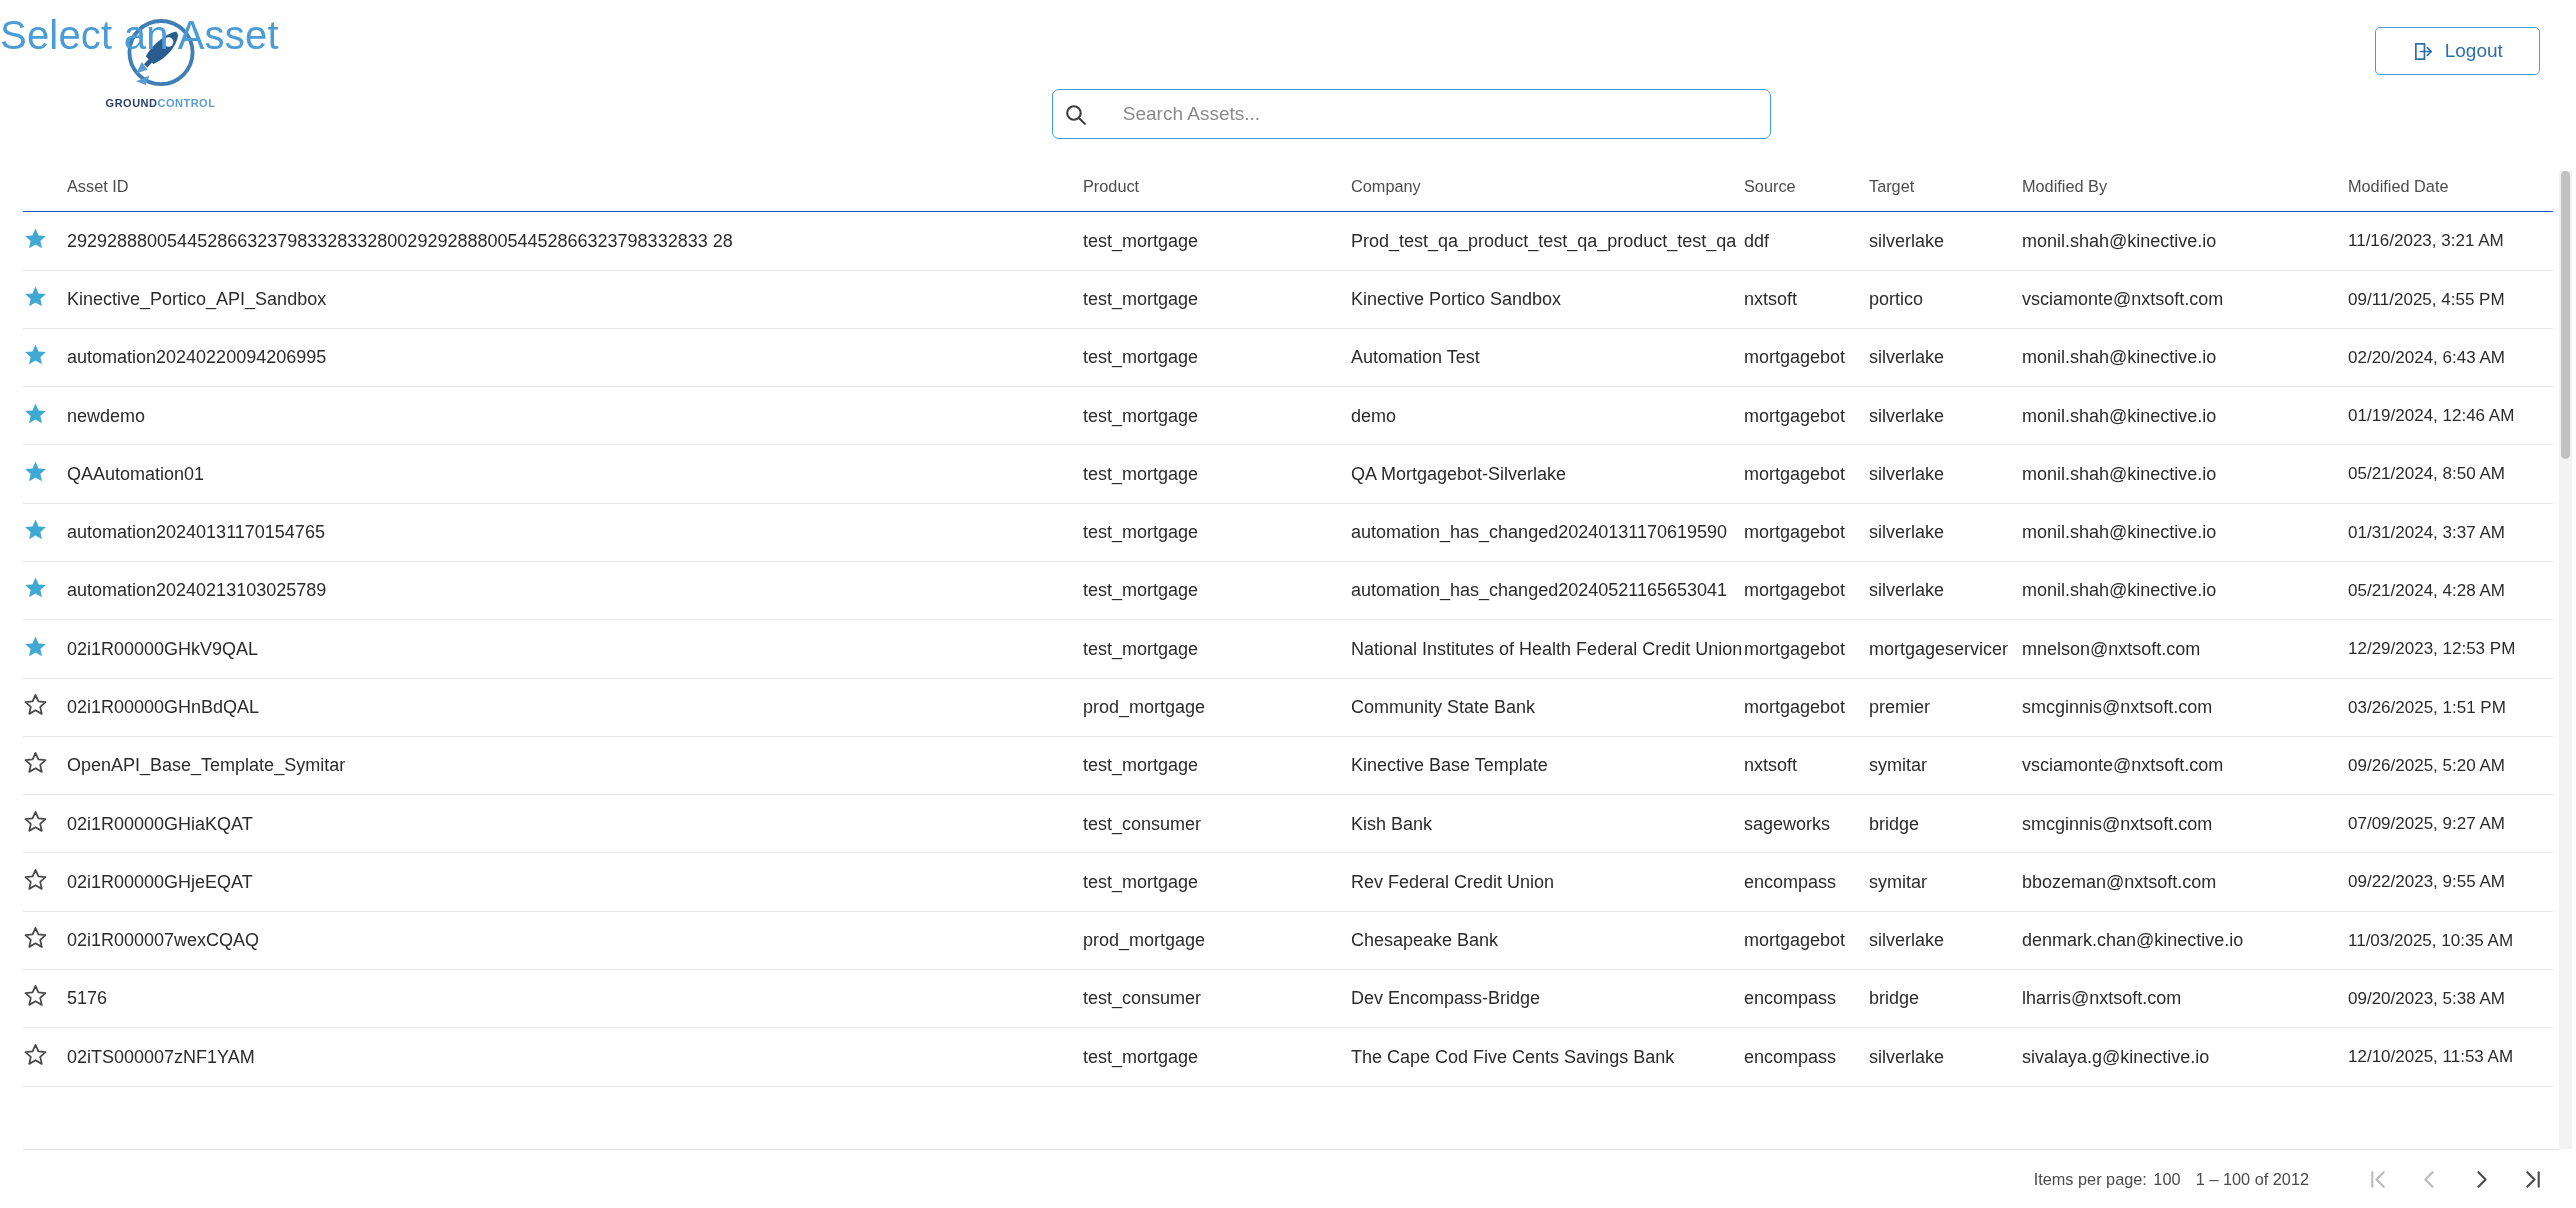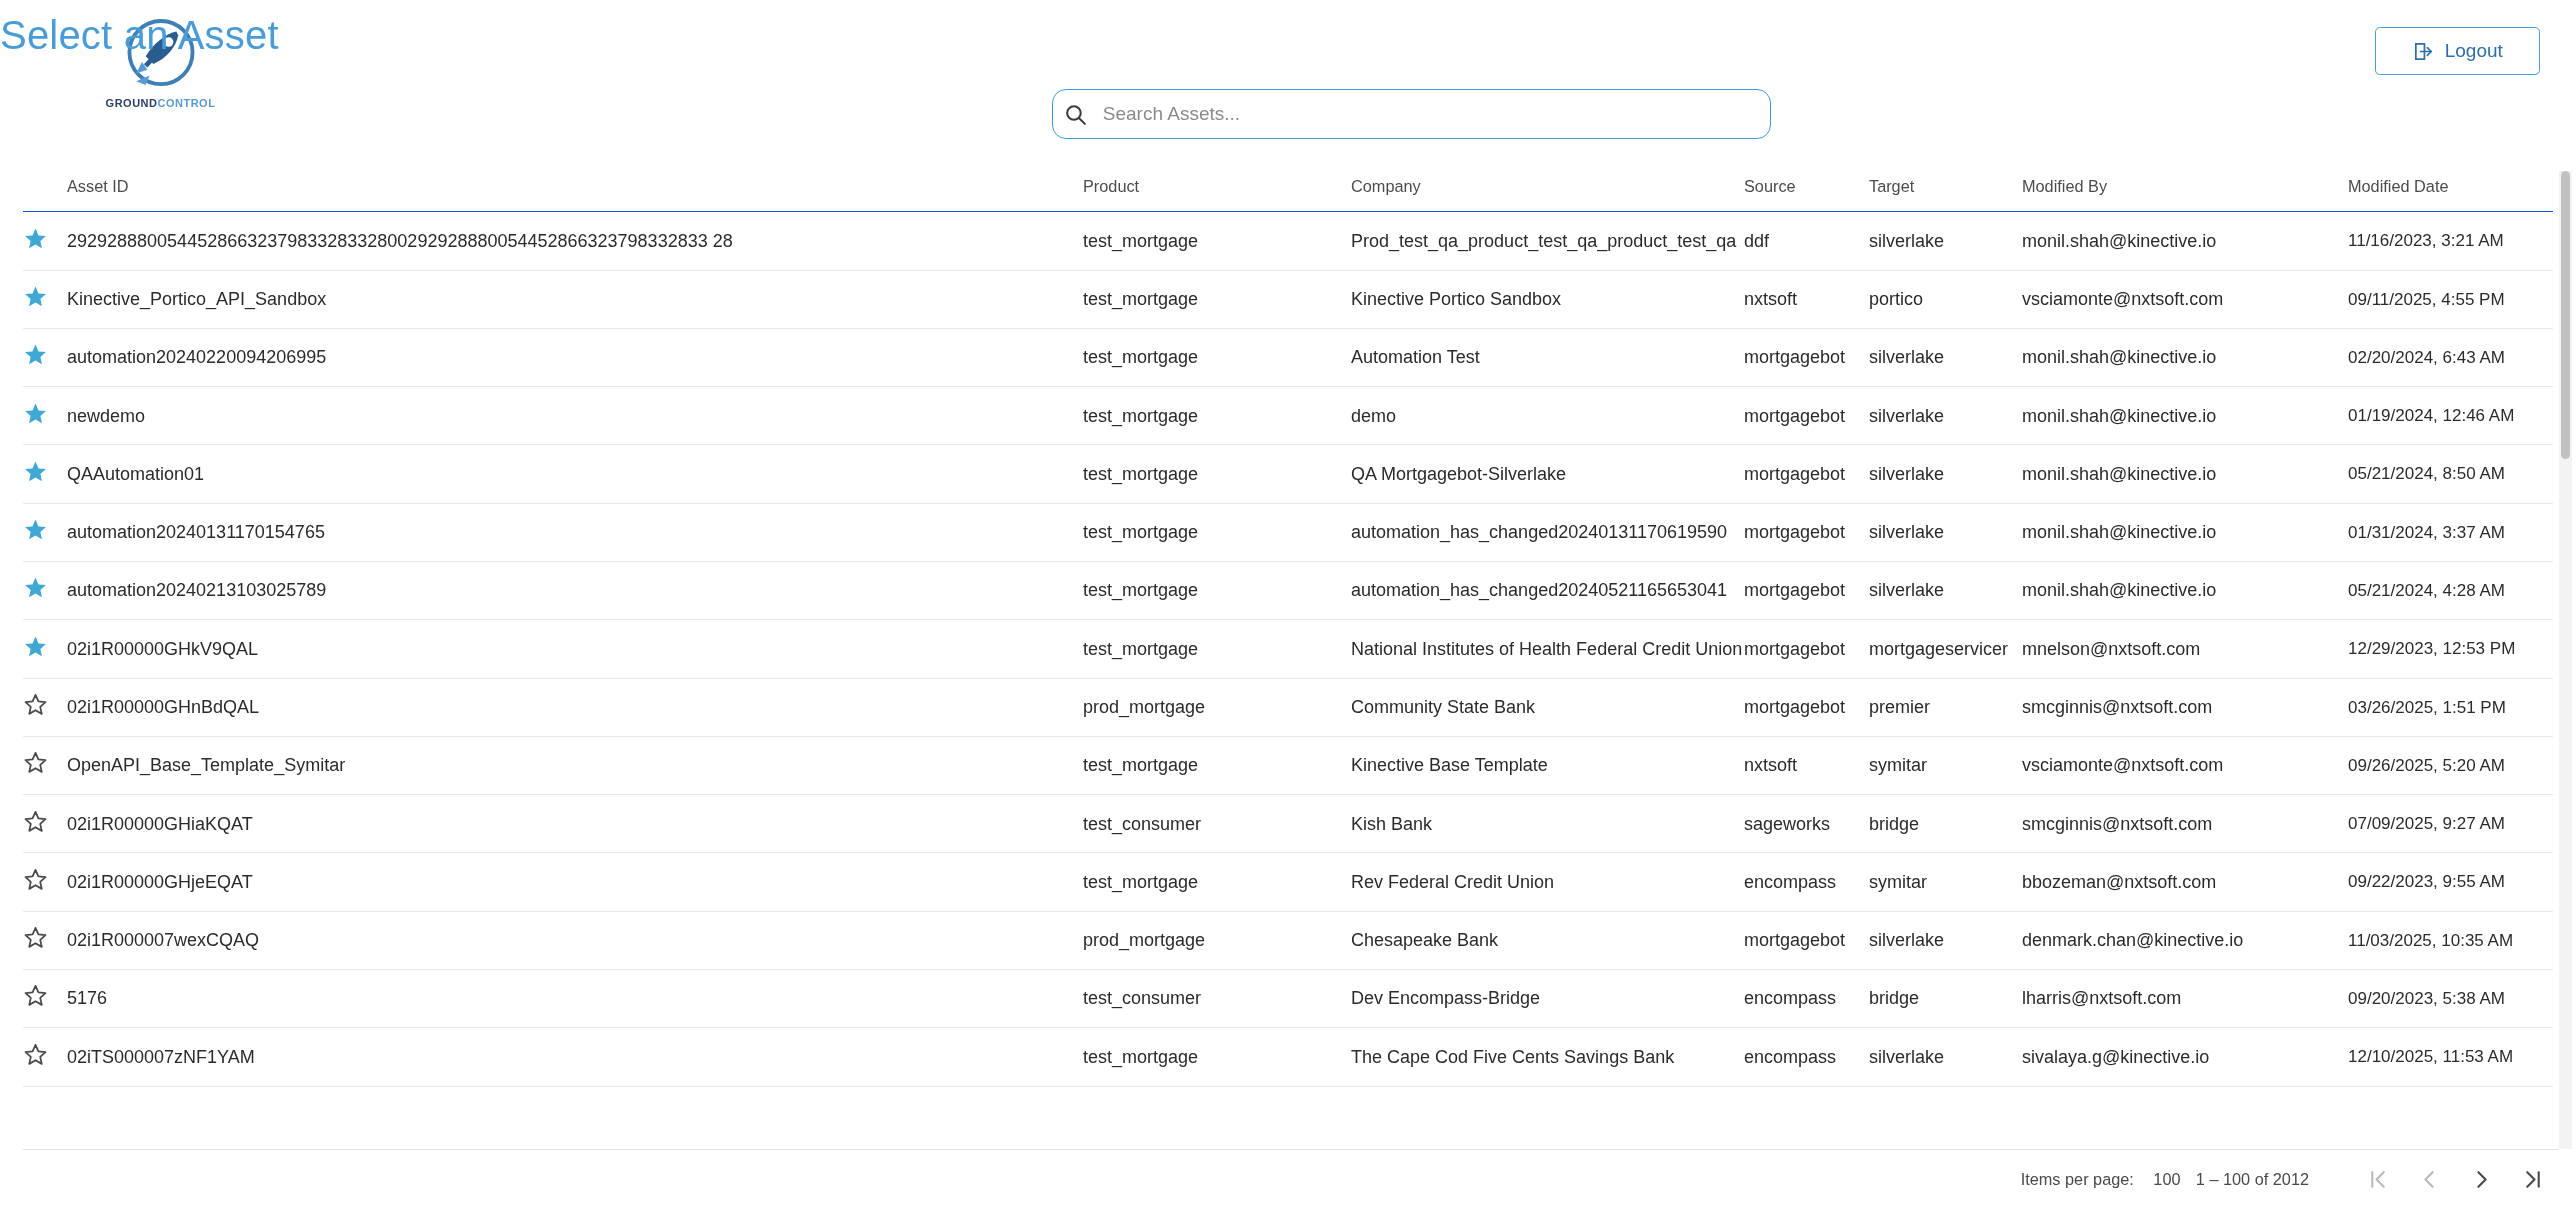--- a/index.html
+++ b/index.html
@@ -49,23 +49,24 @@
     font-size: 40px;
     font-weight: 400;
     letter-spacing: 0.2px;
   }
 
   .search-wrap {
     position: absolute;
     left: 1052px; top: 89px;
     width: 719px; height: 50px;
     border: 1px solid #3e9bd4;
-    border-radius: 14px;
+    border-radius: 7px;
     display: flex; align-items: center;
     background: #fff;
+    gap: 20px;
   }
   .search-icon {
     width: 44px; height: 100%;
     display: flex; align-items: center; justify-content: center;
     color: #3d3d3d;
   }
   .search-input {
     flex: 1;
     border: none; outline: none;
     font-size: 19px;
@@ -169,21 +170,21 @@
     align-items: center;
     justify-content: flex-end;
     gap: 0px;
     font-size: 16.3px;
     color: #4a4a4a;
     background: #fff;
   }
   .pg-items { margin-right: 15.3px; }
   .pg-select {
     display: inline-block;
-    margin-left: 15px;
+    margin-left: 2px;
   }
   .pg-range { margin-right: 42px; }
   .pg-btn {
     width: 52px; height: 52px;
     display: flex; align-items: center; justify-content: center;
     color: #8a8a8a;
     cursor: pointer;
     border-radius: 50%;
     background: transparent;
     border: none;

